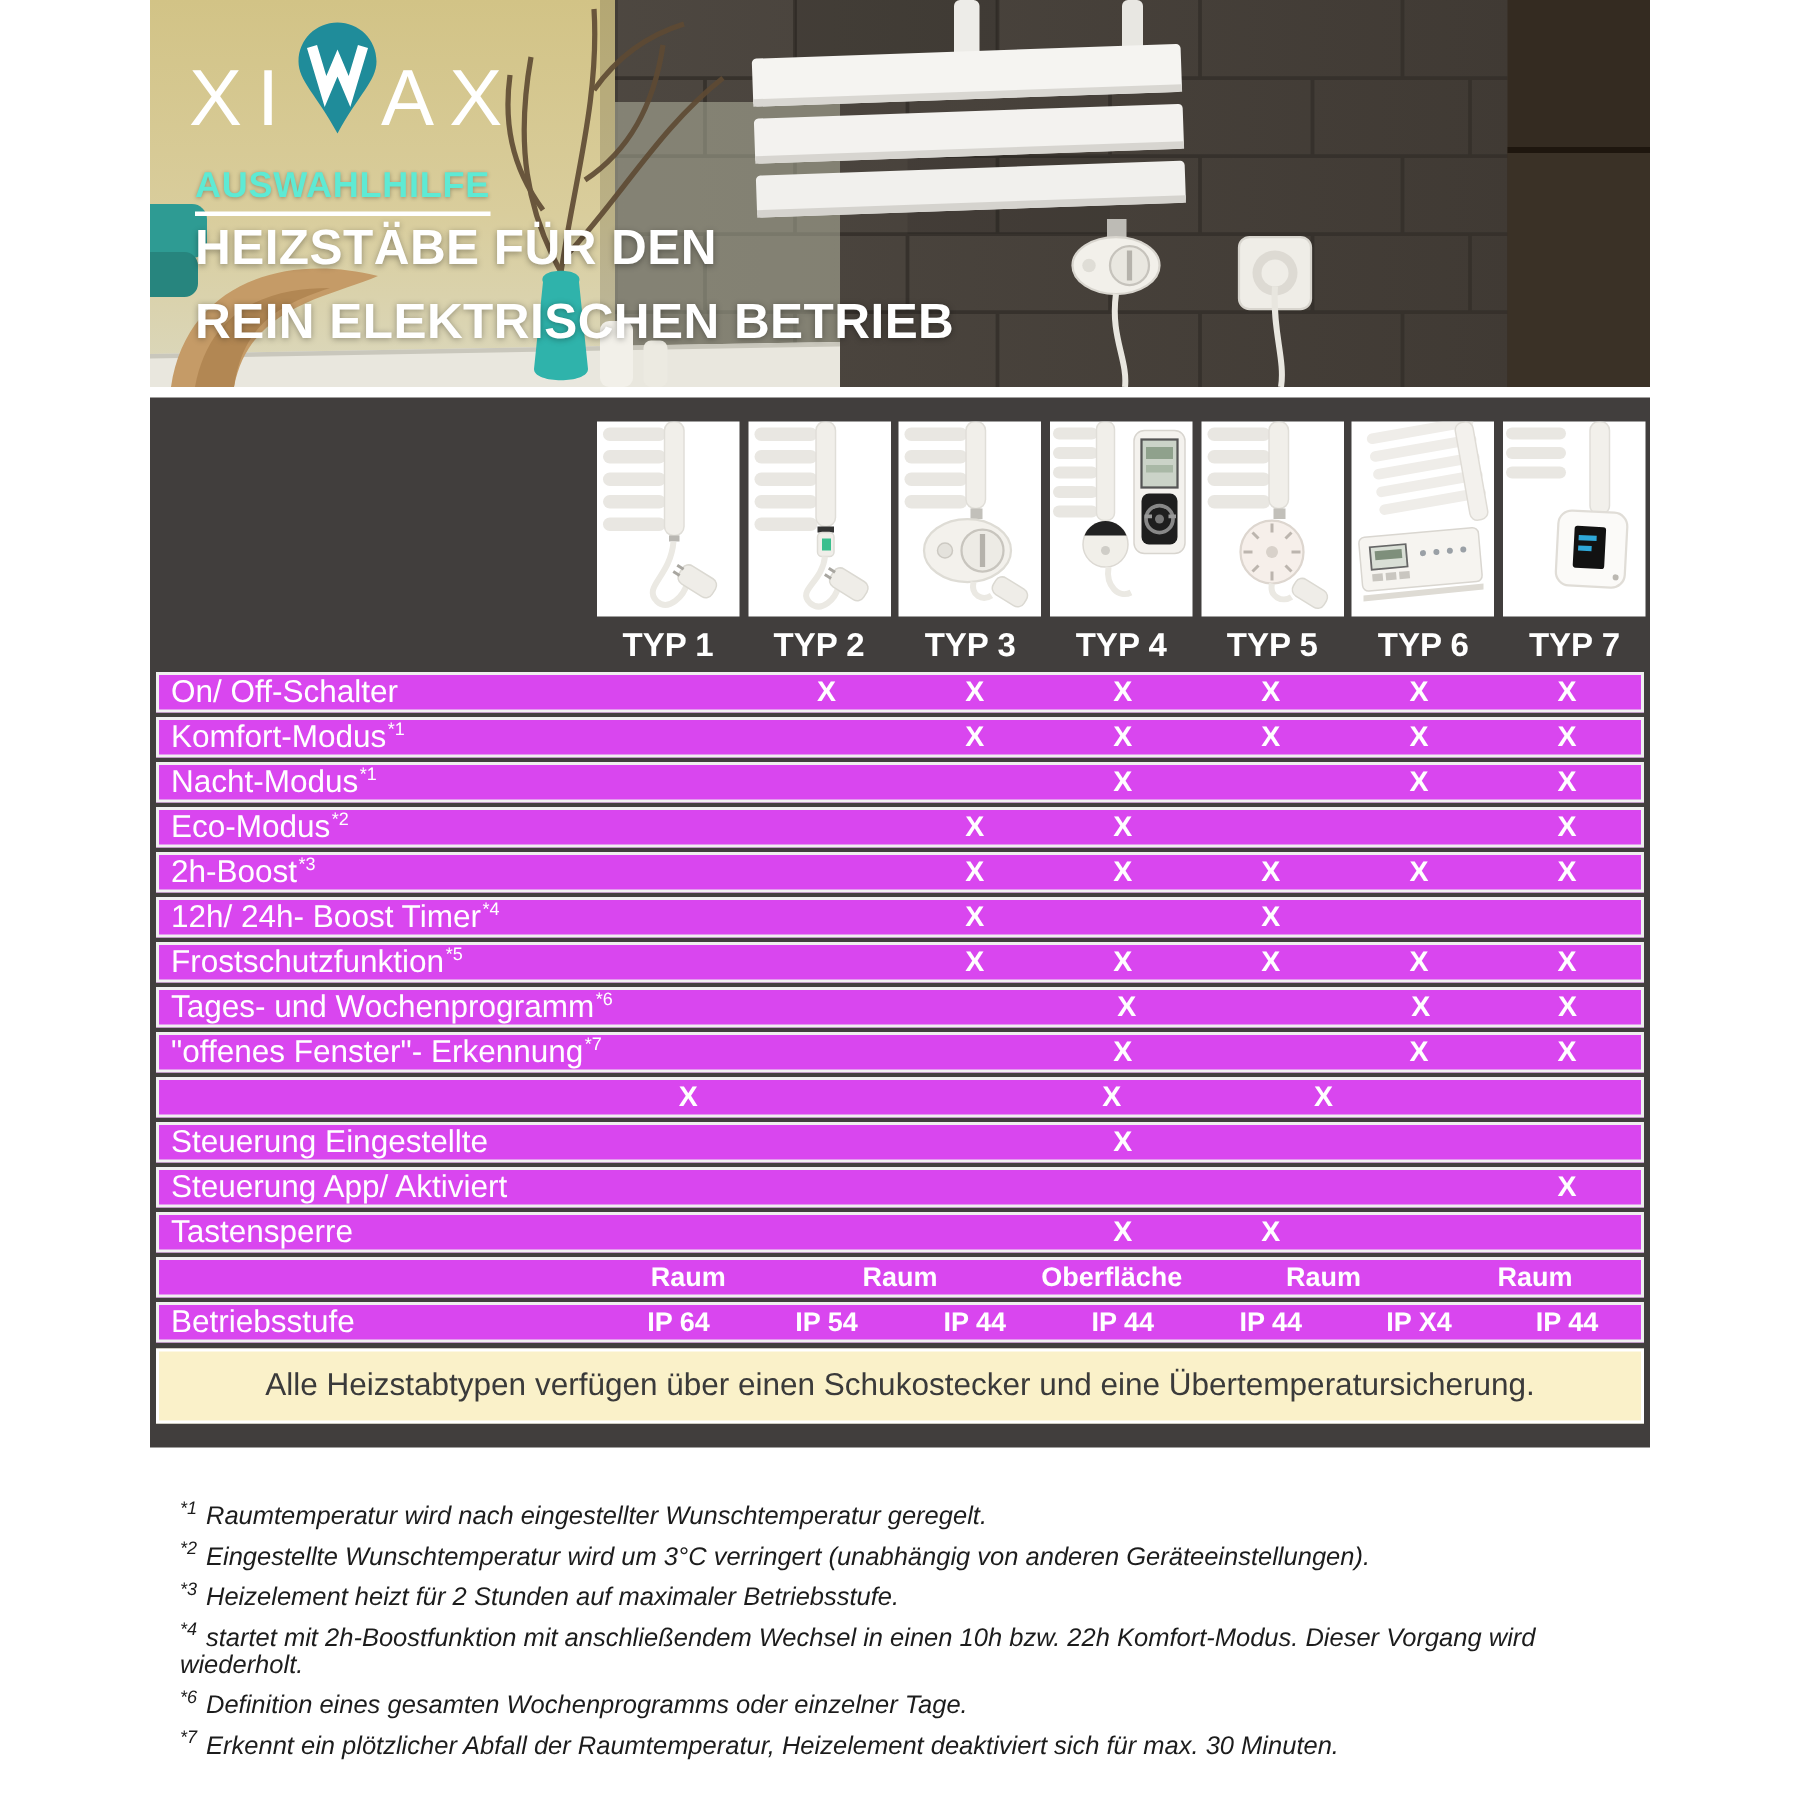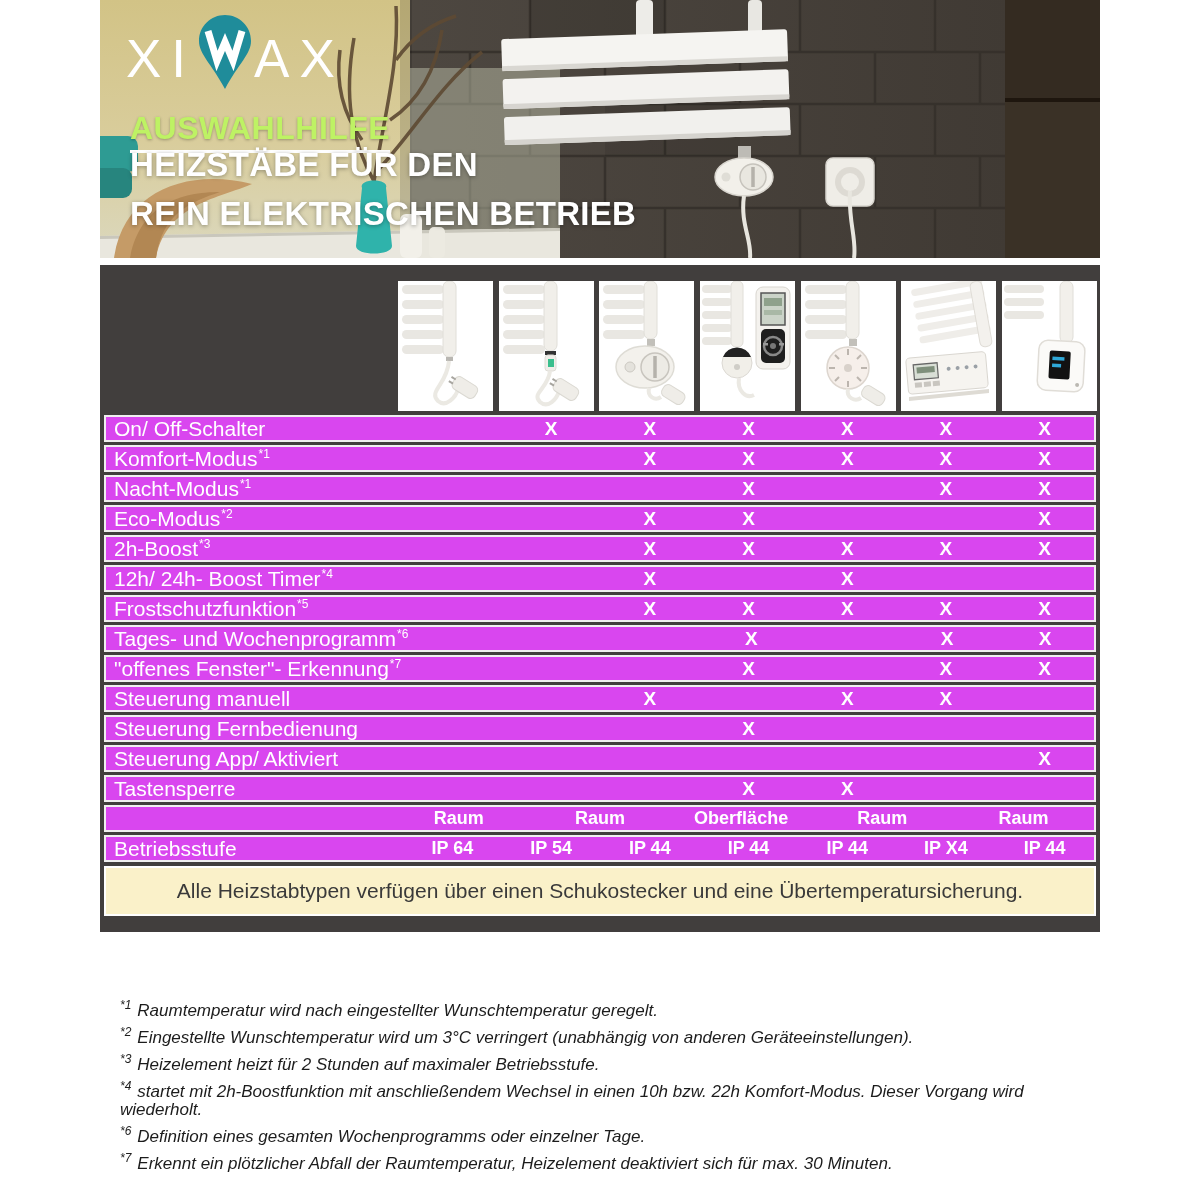--- a/index.html
+++ b/index.html
@@ -3,24 +3,24 @@
 <meta charset="utf-8">
 <style>
   html,body{margin:0;padding:0;background:#ffffff;}
   body{width:1200px;height:1200px;position:relative;font-family:"Liberation Sans",sans-serif;
        -webkit-font-smoothing:antialiased;}
   .page{position:absolute;inset:0;width:1200px;height:1200px;overflow:hidden;background:#fff;}
 
   
   .hero{position:absolute;left:100px;top:0;width:1000px;height:258px;overflow:hidden;background:#46403A;}
   .hero-bg{position:absolute;left:0;top:0;width:1000px;height:258px;display:block;}
-  .logo{position:absolute;left:26px;top:12px;display:flex;align-items:center;color:#fff;}
+  .logo{position:absolute;left:26px;top:12px;display:flex;align-items:flex-end;color:#fff;}
   .logo .txt{font-size:53px;line-height:1;letter-spacing:10px;padding-top:12px;font-weight:400;}
   .logo .pin{width:60px;height:80px;margin:0 -1px;}
-  .kicker{position:absolute;left:30px;top:110px;color:#bef264;font-size:32px;font-weight:bold;
+  .kicker{position:absolute;left:30px;top:110px;color:#5eead4;font-size:24px;font-weight:bold;
           letter-spacing:.5px;border-bottom:3px solid #fff;padding-bottom:3px;
           text-shadow:0 1px 3px rgba(0,0,0,.30);}
   .hline{position:absolute;left:30px;color:#fff;font-size:33px;font-weight:bold;letter-spacing:.3px;
          text-shadow:0 1px 4px rgba(0,0,0,.35);white-space:nowrap;}
   .hline.l1{top:146px;}
   .hline.l2{top:195px;}
 
   
   .table-wrap{position:absolute;left:100px;top:265px;width:1000px;background:#413E3D;
               padding:16px 0 16px 0;box-sizing:border-box;}
@@ -365,20 +365,30 @@
             <rect x="47" y="70" width="21" height="28" rx="2" fill="#121212"></rect>
             <rect x="50" y="76" width="12" height="3.5" fill="#2FA8D8"></rect>
             <rect x="50" y="83" width="9" height="3.5" fill="#2FA8D8"></rect>
             <circle cx="76" cy="103" r="2" fill="#BBB8B2"></circle>
           </g>
         </svg>
       </div>
         </div>
     </div>
 
+    <div class="cols typ-row">
+      <div class="spacer"></div>
+      <div class="typ">TYP 1</div>
+      <div class="typ">TYP 2</div>
+      <div class="typ">TYP 3</div>
+      <div class="typ">TYP 4</div>
+      <div class="typ">TYP 5</div>
+      <div class="typ">TYP 6</div>
+      <div class="typ">TYP 7</div>
+    </div>
 
     <div class="frows">
         <div class="frow">
           <div class="flabel">On/ Off-Schalter</div>
           <div class="fcell"></div>
           <div class="fcell">X</div>
           <div class="fcell">X</div>
           <div class="fcell">X</div>
           <div class="fcell">X</div>
           <div class="fcell">X</div>
@@ -458,31 +468,30 @@
           <div class="flabel">"offenes Fenster"- Erkennung<sup class="rsup">*7</sup></div>
           <div class="fcell"></div>
           <div class="fcell"></div>
           <div class="fcell"></div>
           <div class="fcell">X</div>
           <div class="fcell"></div>
           <div class="fcell">X</div>
           <div class="fcell">X</div>
         </div>
         <div class="frow">
-          <div class="flabel">Steuerung manuell</div>
-          <div class="fcell"></div>
-          <div class="fcell"></div>
-          <div class="fcell">X</div>
-          <div class="fcell"></div>
-          <div class="fcell">X</div>
-          <div class="fcell">X</div>
-          <div class="fcell"></div>
-        </div>
-        <div class="frow">
-          <div class="flabel">Steuerung Fernbedienung</div>
+          <div class="fcell"></div>
+          <div class="fcell"></div>
+          <div class="fcell">X</div>
+          <div class="fcell"></div>
+          <div class="fcell">X</div>
+          <div class="fcell">X</div>
+          <div class="fcell"></div>
+        </div>
+        <div class="frow">
+          <div class="flabel">Steuerung Eingestellte</div>
           <div class="fcell"></div>
           <div class="fcell"></div>
           <div class="fcell"></div>
           <div class="fcell">X</div>
           <div class="fcell"></div>
           <div class="fcell"></div>
           <div class="fcell"></div>
         </div>
         <div class="frow">
           <div class="flabel">Steuerung App/ Aktiviert</div>

